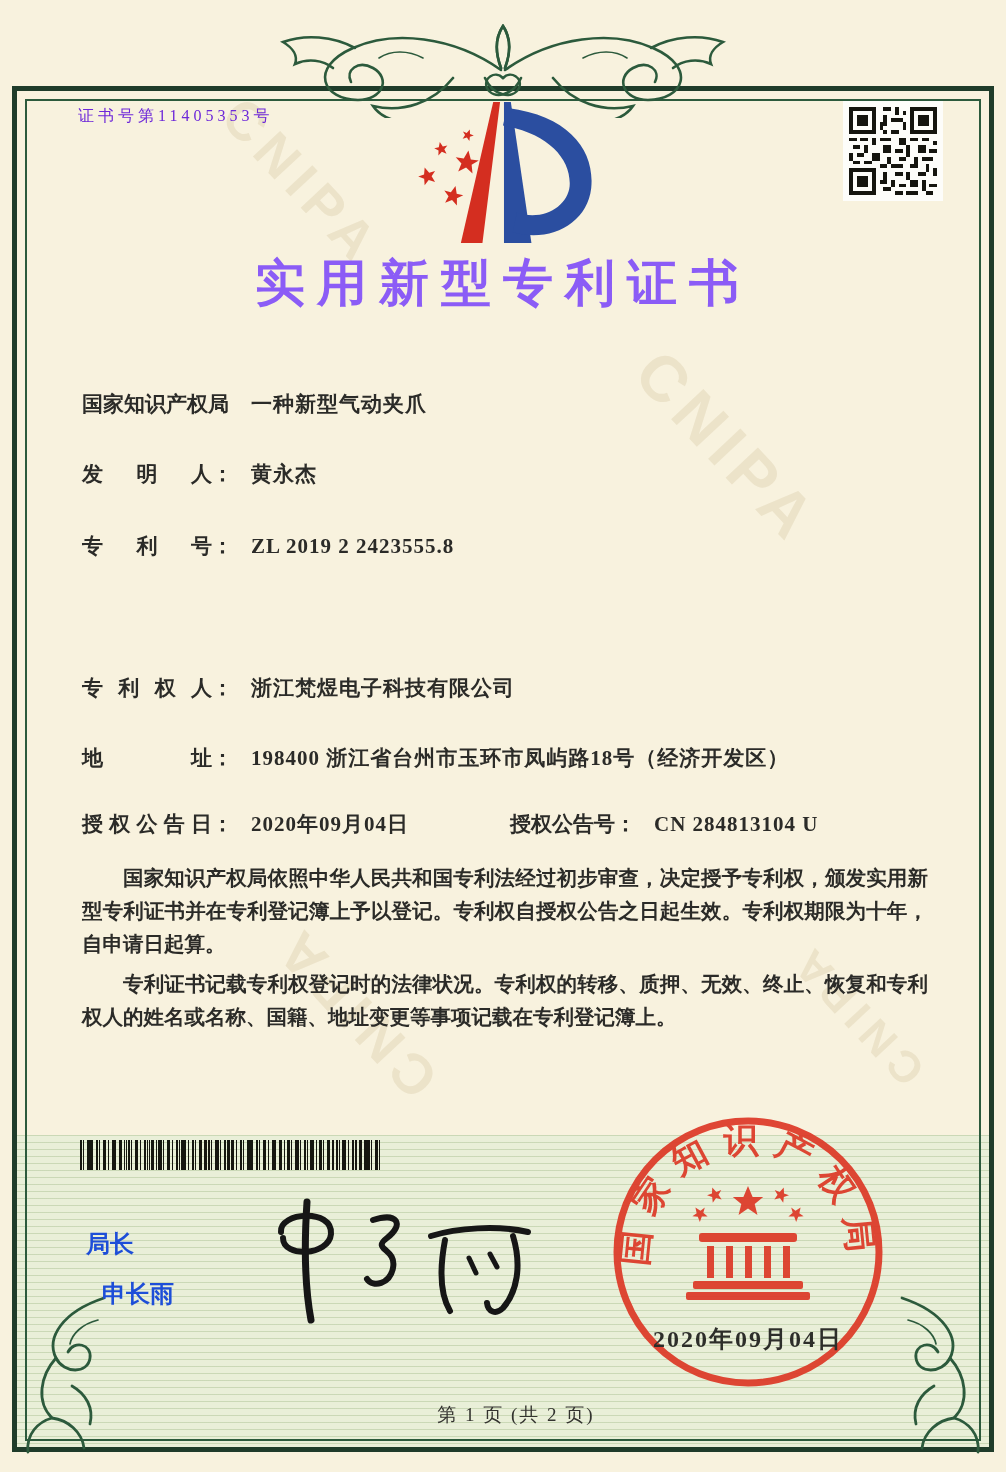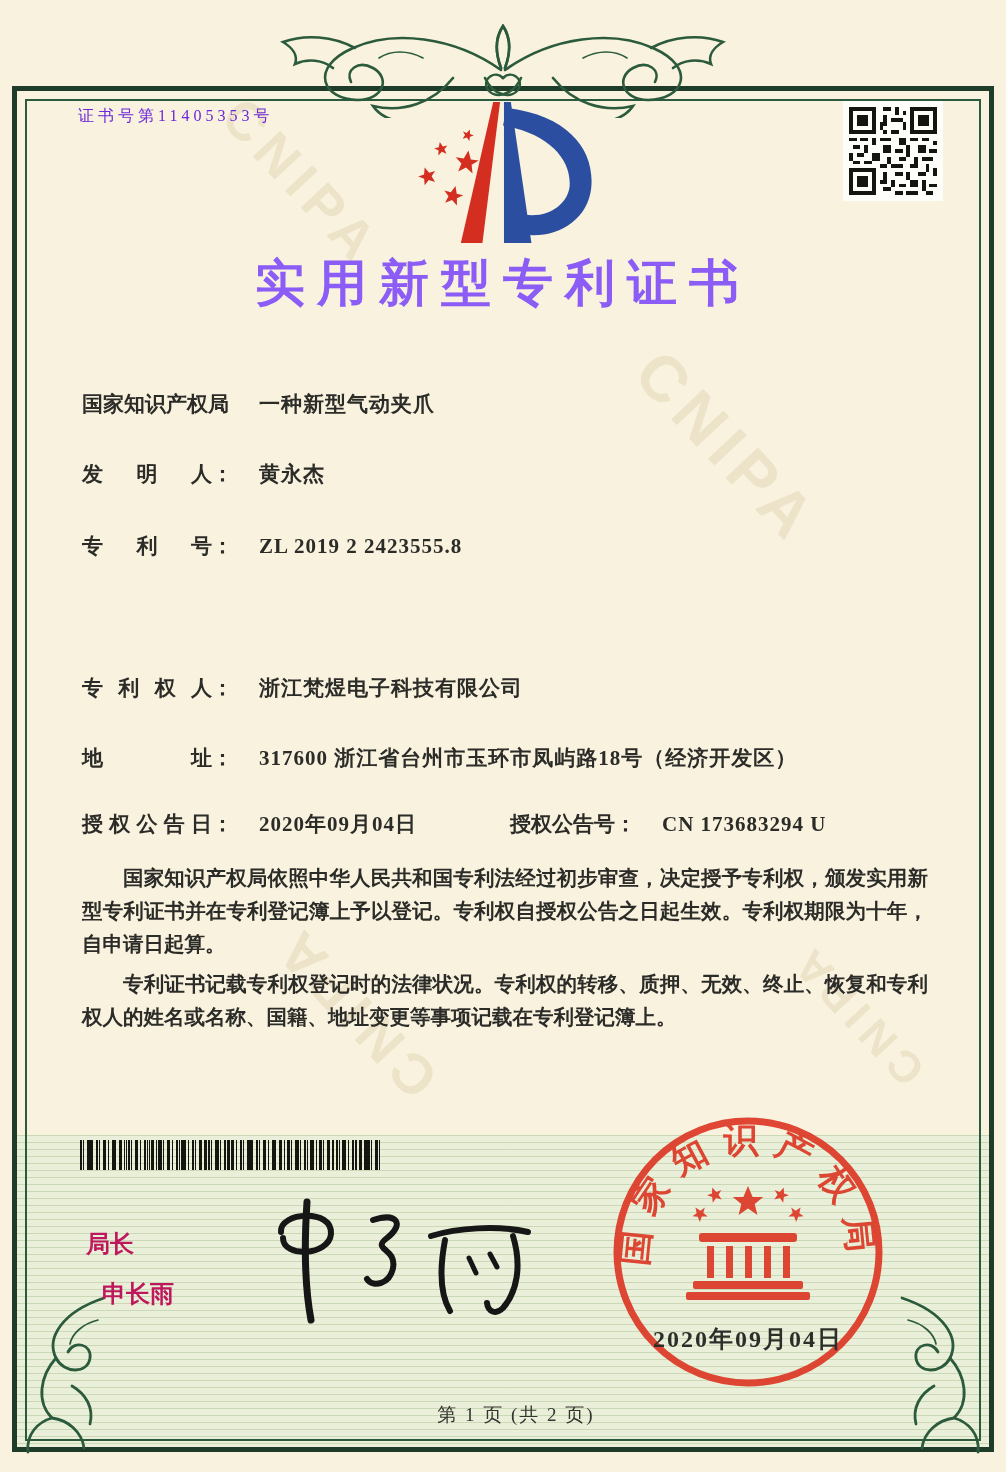--- a/index.html
+++ b/index.html
@@ -28,34 +28,34 @@
   .qr{position:absolute;left:843px;top:101px;width:96px;height:96px;background:#fdfdfa;padding:2px;z-index:4;}
   .logo{position:absolute;left:405px;top:96px;z-index:4;}
   .title{
     position:absolute;left:0;right:0;top:250px;z-index:4;text-align:center;
     font-size:50px;font-weight:700;letter-spacing:12px;color:#8b5cf6;
   }
   
   .frow{position:absolute;left:82px;z-index:4;font-size:21px;white-space:nowrap;}
   .flabel{display:inline-block;width:130px;text-align:justify;text-align-last:justify;font-weight:600;vertical-align:bottom;}
   .fcolon{font-weight:600;}
-  .fvalue{margin-left:26px;font-weight:600;letter-spacing:1px;}
+  .fvalue{margin-left:18px;font-weight:600;letter-spacing:1px;}
   .grant2{position:absolute;left:428px;top:0;}
   
   .body-text{position:absolute;left:82px;right:78px;top:862px;z-index:4;}
   .body-text p{margin:0 0 7px 0;font-size:20.5px;line-height:33px;font-weight:600;text-indent:2em;text-align:justify;}
   
   .barcode{
     position:absolute;left:80px;top:1140px;width:300px;height:30px;z-index:4;
     background-image:
       repeating-linear-gradient(90deg,#15150f 0 2px,transparent 2px 3px,#15150f 3px 4px,transparent 4px 7px,#15150f 7px 10px,transparent 10px 12px,#15150f 12px 13px,transparent 13px 16px),
       repeating-linear-gradient(90deg,#15150f 0 1px,transparent 1px 9px,#15150f 9px 12px,transparent 12px 23px);
   }
   
-  .signer{position:absolute;left:86px;top:1228px;z-index:4;font-family:"Liberation Sans","DejaVu Sans",sans-serif;font-weight:700;font-size:24px;color:#be185d;}
+  .signer{position:absolute;left:86px;top:1228px;z-index:4;font-family:"Liberation Sans","DejaVu Sans",sans-serif;font-weight:700;font-size:24px;color:#1d4ed8;}
   .signer .name{margin-top:18px;margin-left:16px;}
   .signature{position:absolute;left:245px;top:1192px;z-index:5;}
   
   .seal{position:absolute;left:603px;top:1107px;z-index:5;}
   
   .footer{position:absolute;left:0;right:0;top:1402px;z-index:4;text-align:center;font-size:19px;letter-spacing:2px;color:#33332f;padding-left:26px;}
 </style>
 </head>
 <body>
 
@@ -157,26 +157,26 @@
   <div class="frow" style="top:460px;">
     <span class="flabel">发明人</span><span class="fcolon">：</span><span class="fvalue">黄永杰</span>
   </div>
   <div class="frow" style="top:532px;">
     <span class="flabel">专利号</span><span class="fcolon">：</span><span class="fvalue">ZL 2019 2 2423555.8</span>
   </div>
   <div class="frow" style="top:674px;">
     <span class="flabel">专利权人</span><span class="fcolon">：</span><span class="fvalue">浙江梵煜电子科技有限公司</span>
   </div>
   <div class="frow" style="top:744px;">
-    <span class="flabel">地址</span><span class="fcolon">：</span><span class="fvalue">317600 浙江省台州市玉环市凤屿路18号（经济开发区）</span>
+    <span class="flabel">地址</span><span class="fcolon">：</span><span class="fvalue">198400 浙江省台州市玉环市凤屿路18号（经济开发区）</span>
   </div>
   <div class="frow" style="top:810px;right:78px;">
     <span class="flabel">授权公告日</span><span class="fcolon">：</span><span class="fvalue">2020年09月04日</span>
     <span class="grant2">
-      <span class="flabel" style="width:auto;">授权公告号</span><span class="fcolon">：</span><span class="fvalue">CN 173683294 U</span>
+      <span class="flabel" style="width:auto;">授权公告号</span><span class="fcolon">：</span><span class="fvalue">CN 284813104 U</span>
     </span>
   </div>
 
   <div class="body-text">
     <p>国家知识产权局依照中华人民共和国专利法经过初步审查，决定授予专利权，颁发实用新型专利证书并在专利登记簿上予以登记。专利权自授权公告之日起生效。专利权期限为十年，自申请日起算。</p>
     <p>专利证书记载专利权登记时的法律状况。专利权的转移、质押、无效、终止、恢复和专利权人的姓名或名称、国籍、地址变更等事项记载在专利登记簿上。</p>
   </div>
 
   <div class="barcode"></div>
 

